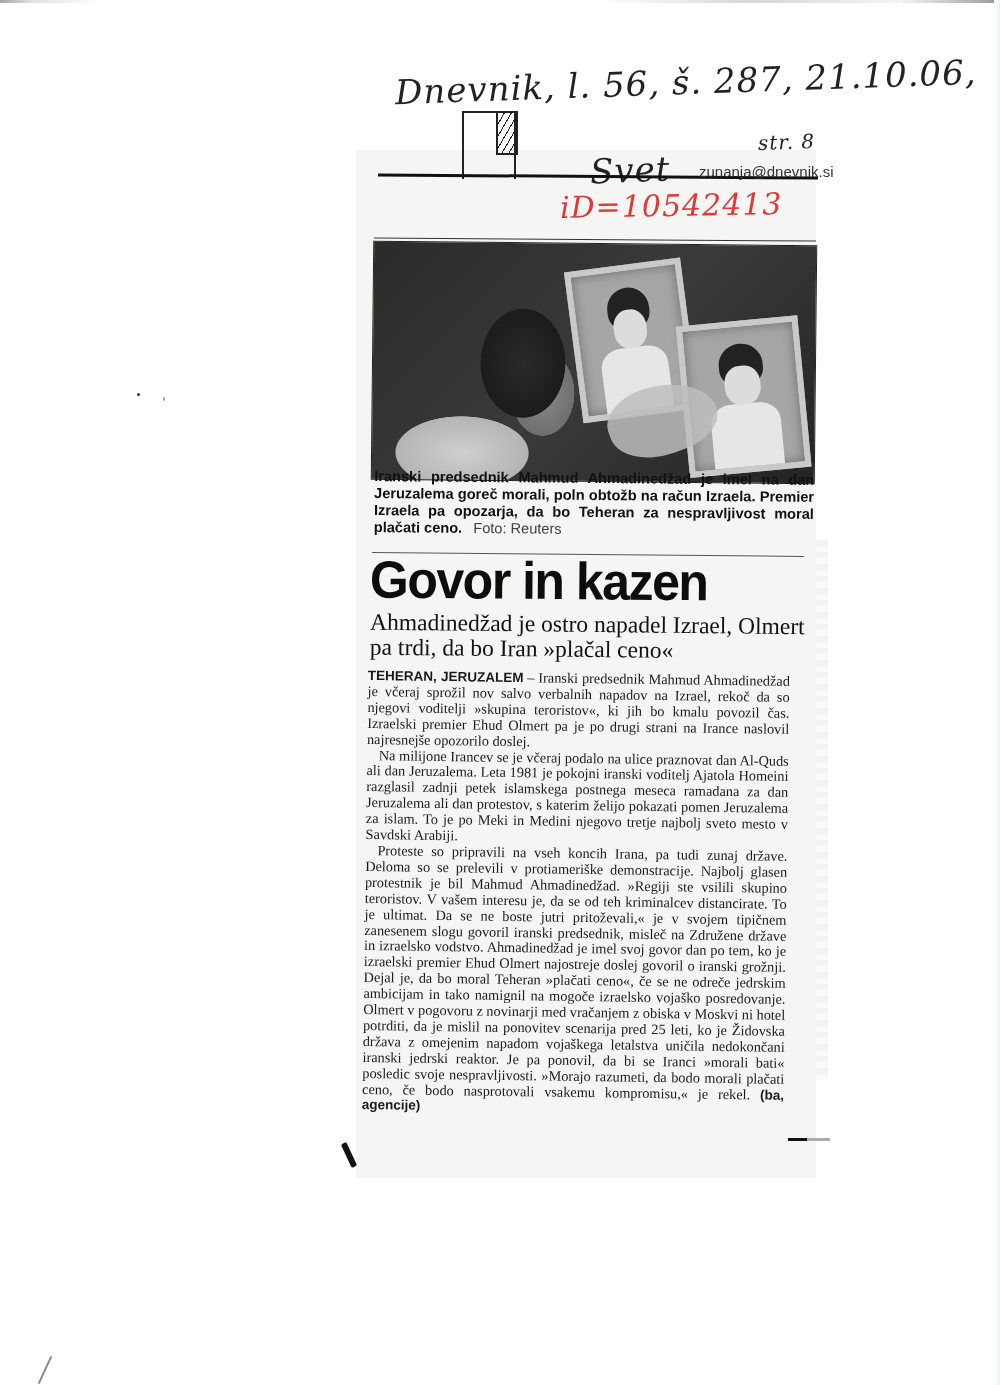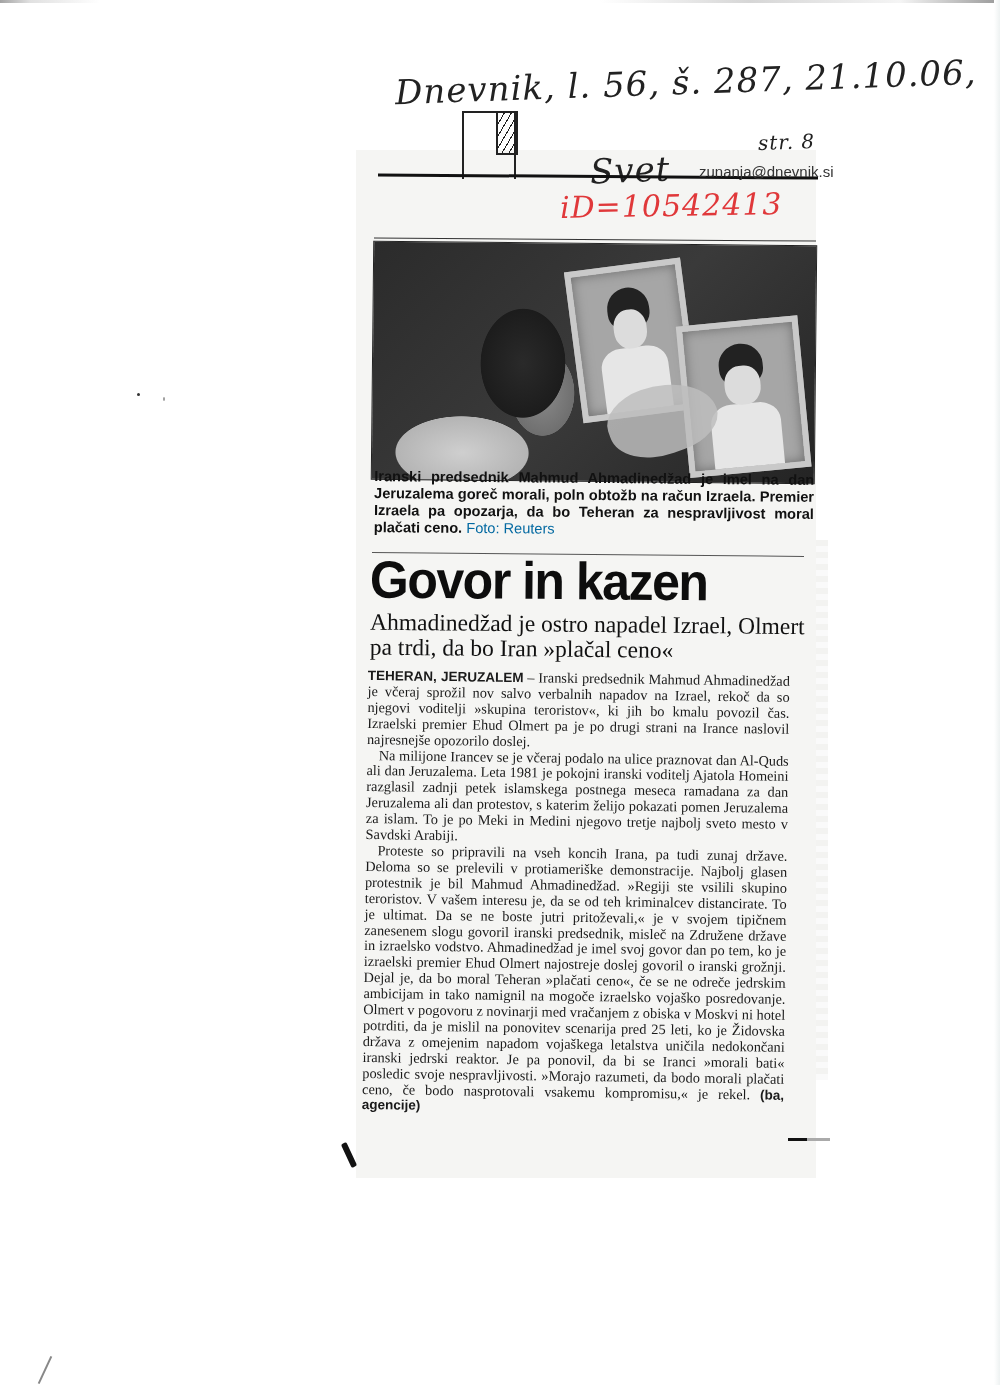--- a/index.html
+++ b/index.html
@@ -114,21 +114,21 @@
   }
 
   
   .caption {
     position: absolute; left: 374px; top: 470px; width: 440px;
     font-family: "Liberation Sans", sans-serif; font-weight: bold;
     font-size: 14.6px; line-height: 17px; color: #111;
     transform: rotate(0.5deg);
     text-align: justify;
   }
-  .caption .credit { font-weight: normal; color: #0369a1; }
+  .caption .credit { font-weight: normal; color: #404040; margin-left: 7px; }
   .caption-rule {
     position: absolute; left: 372px; top: 554px; width: 432px; height: 1px;
     background: #555; transform: rotate(0.5deg);
   }
 
   
   .headline {
     position: absolute; left: 370px; top: 552px;
     font-family: "Liberation Sans", sans-serif; font-weight: bold;
     font-size: 50px; letter-spacing: -1.5px; color: #0d0d0d;

